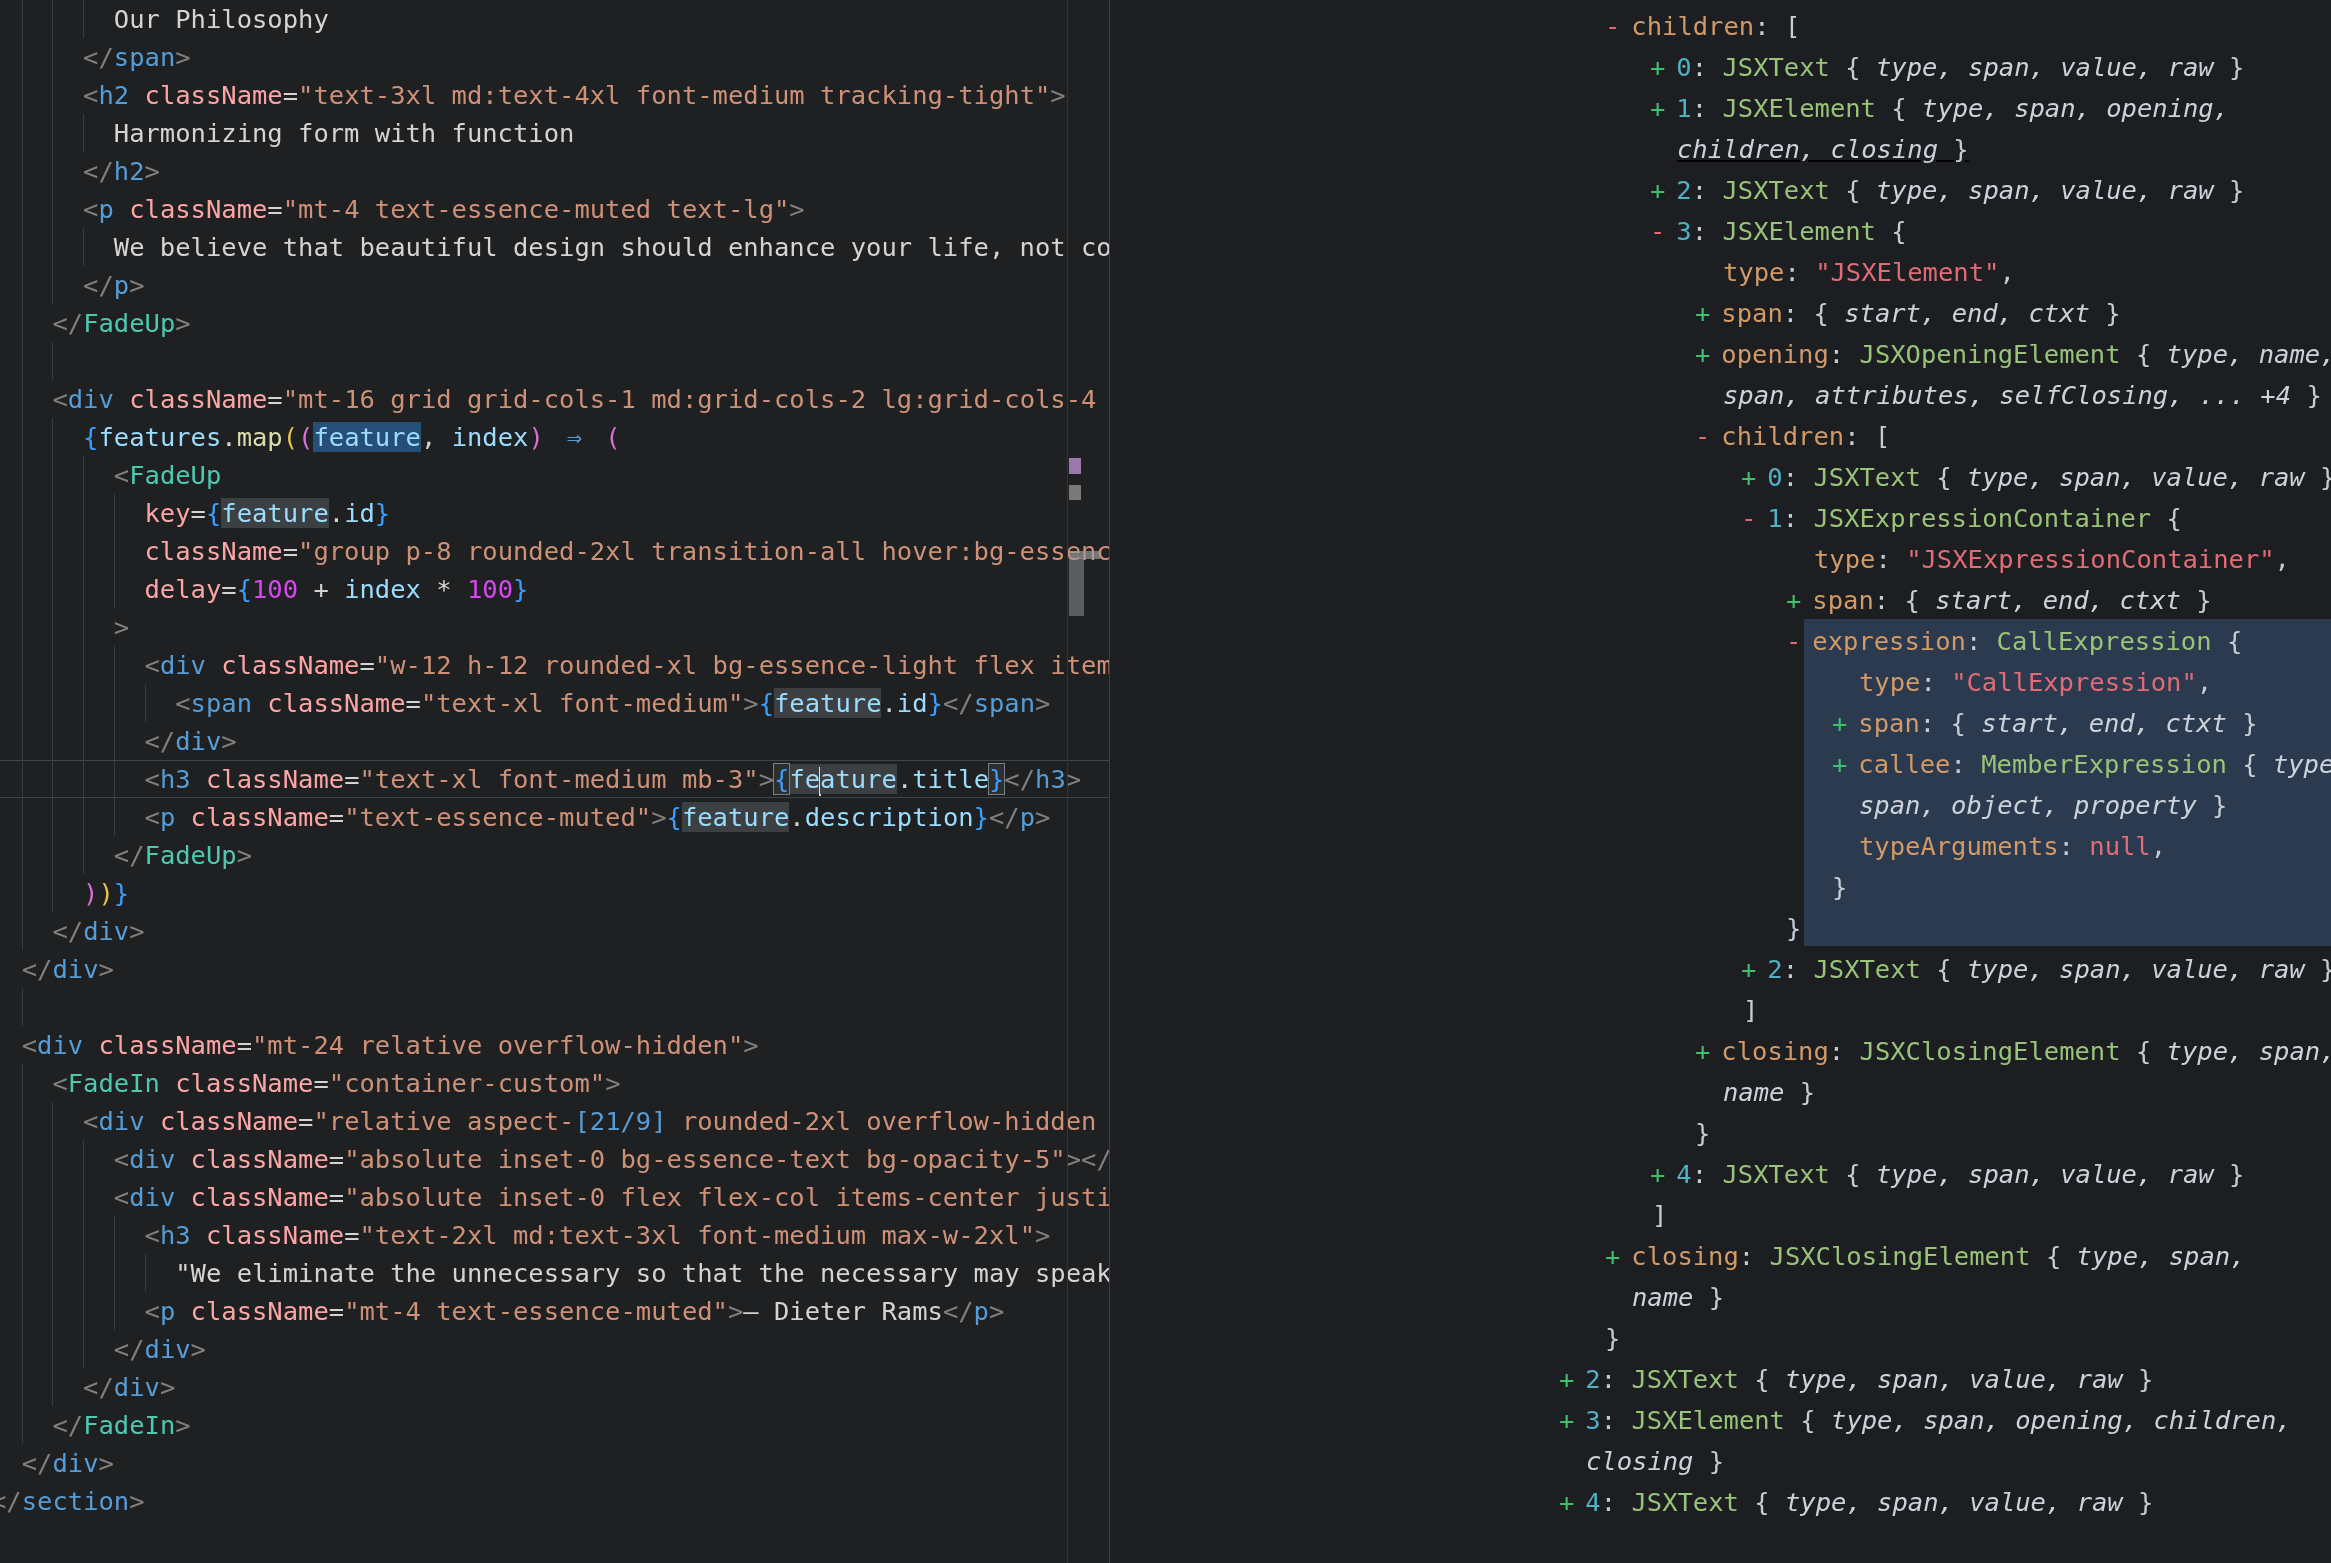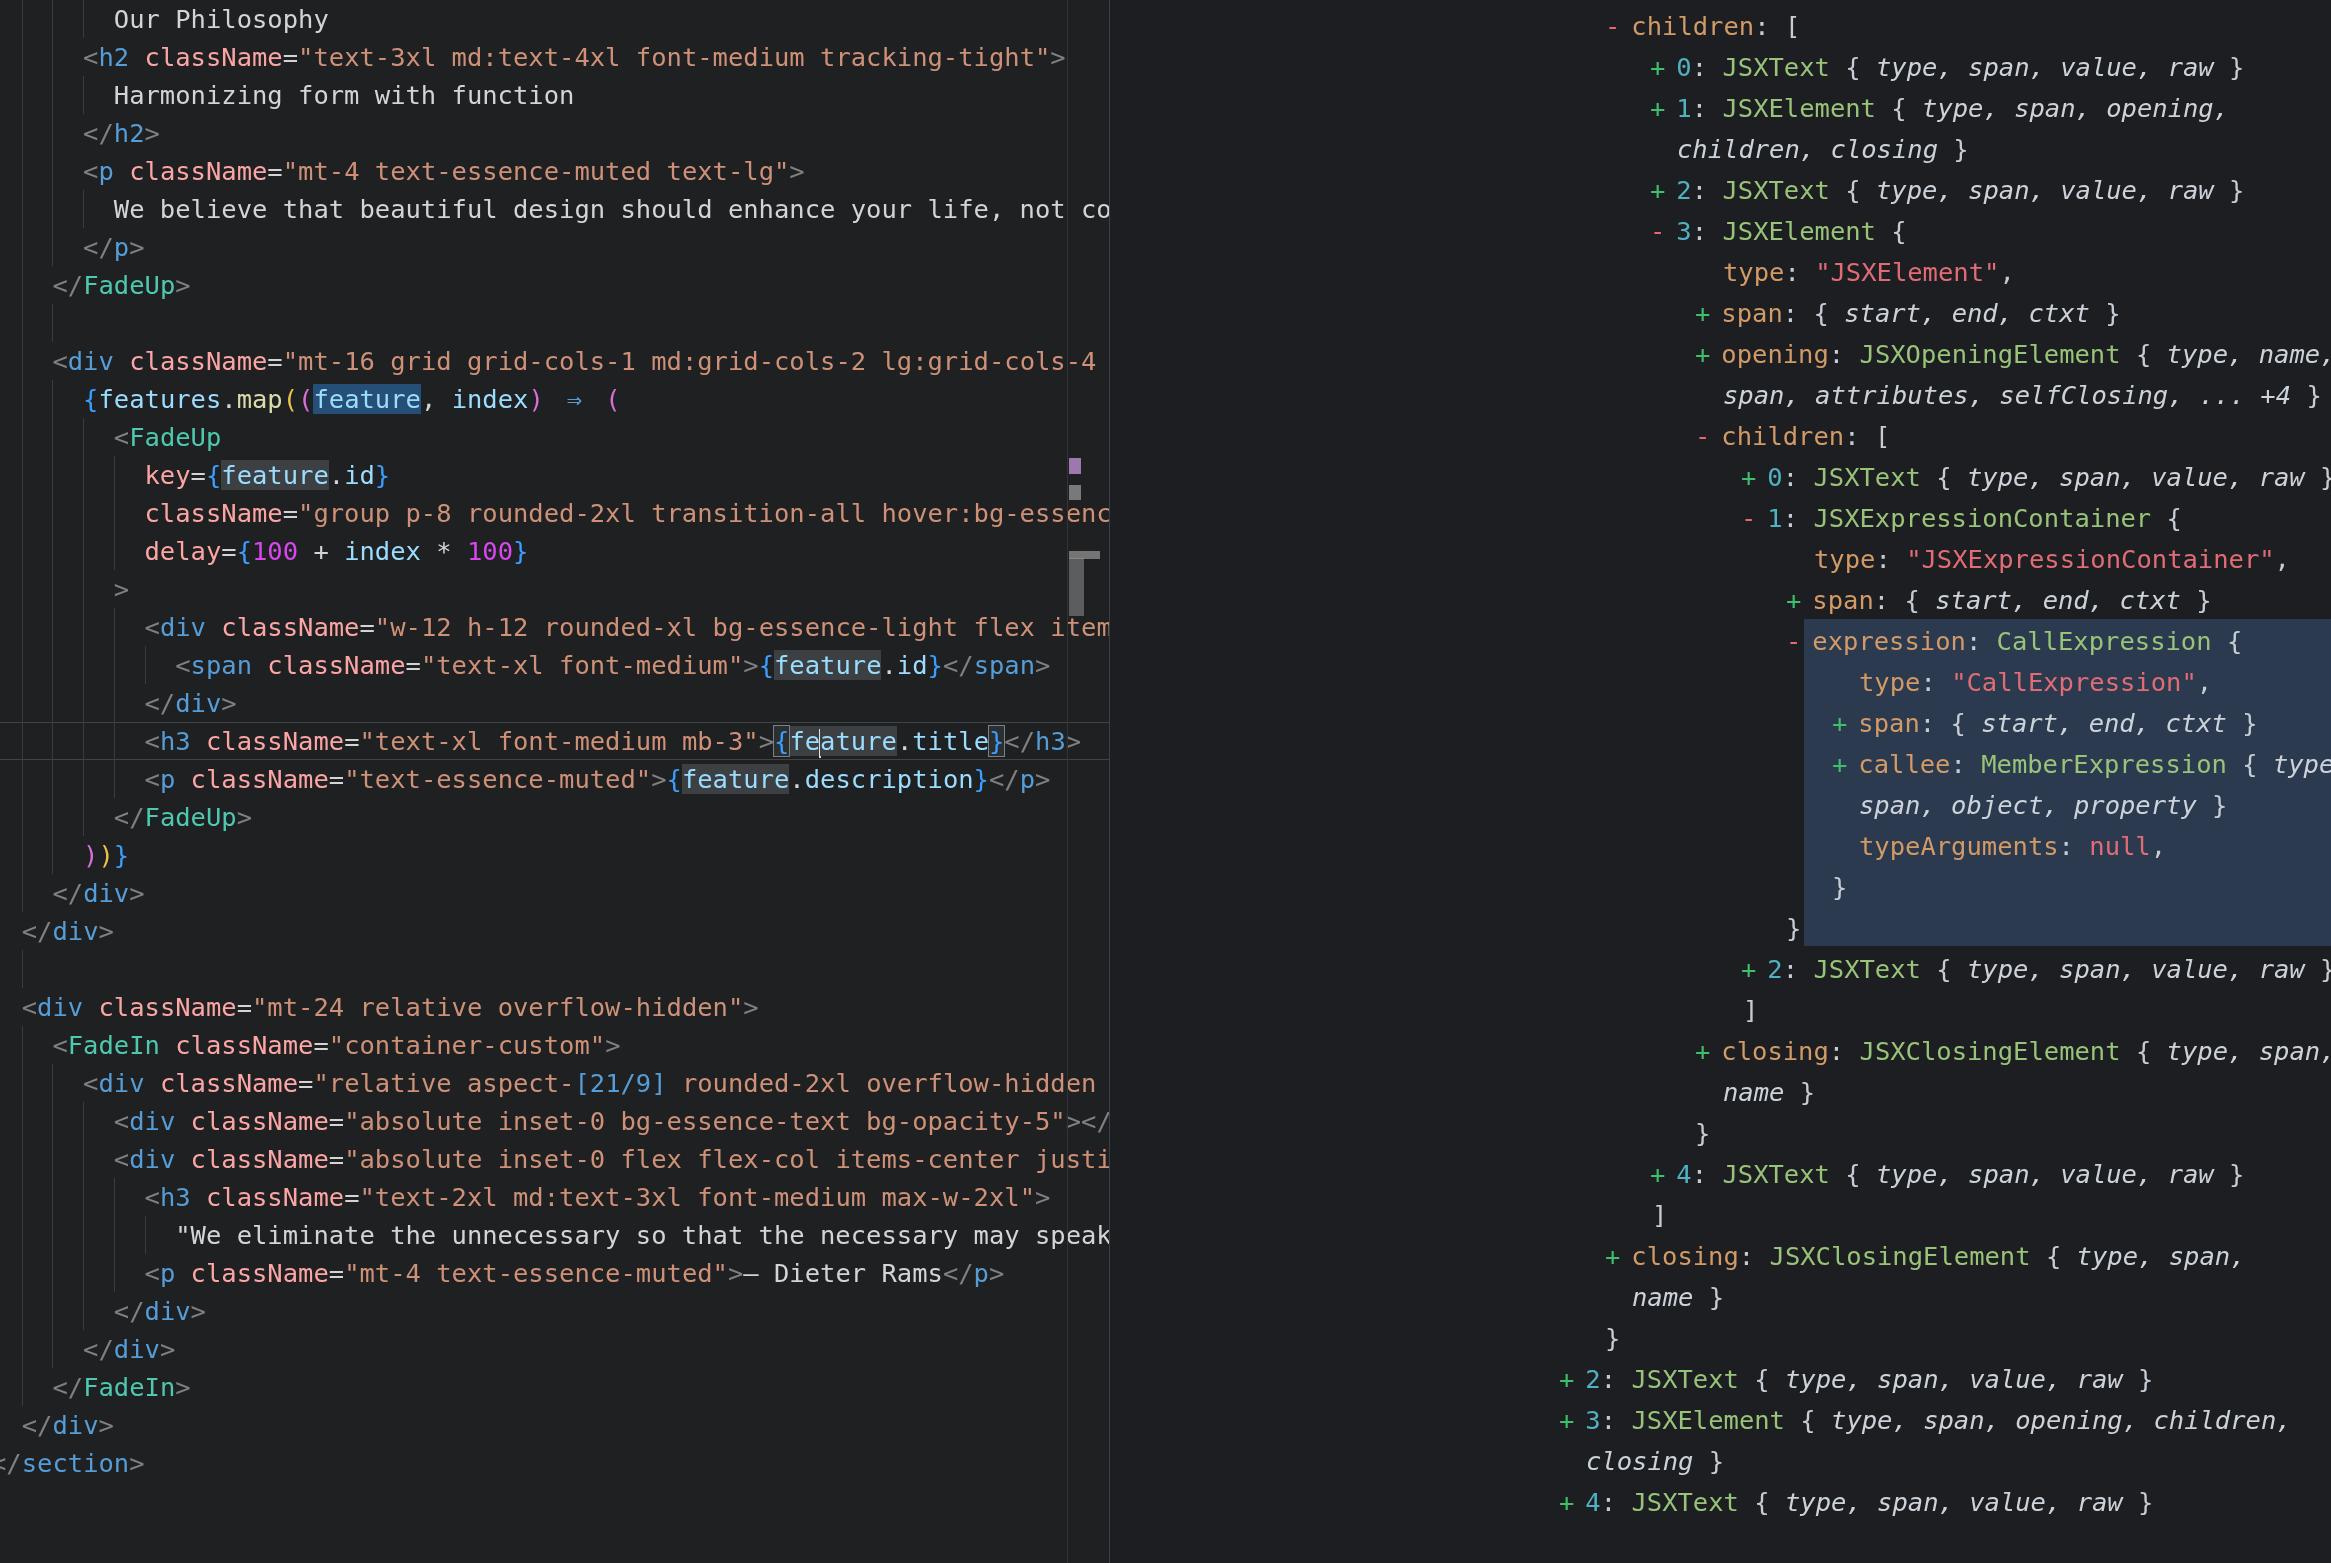--- a/index.html
+++ b/index.html
@@ -38,20 +38,21 @@
   .a-null{color:#e06c75}.a-pun{color:#c6ccd4}
   .a-it{color:#ccd2da;font-style:italic}
   .tg{margin-right:11px;display:inline-block;}
 </style>
 </head>
 <body>
 
 <div id="screen">
   <div id="editor">
       <div class="cl"><i style="left: calc(2ch - 9px);"></i><i style="left: calc(4ch - 9px);"></i><i style="left: calc(6ch - 9px);"></i><span class="toks" style="margin-left: calc(8ch - 9px);"><span class="c-txt">Our Philosophy</span></span></div>
+      <div class="cl"><i style="left: calc(2ch - 9px);"></i><i style="left: calc(4ch - 9px);"></i><span class="toks" style="margin-left: calc(6ch - 9px);"><span class="c-br">&lt;/</span><span class="c-tag">span</span><span class="c-br">&gt;</span></span></div>
       <div class="cl"><i style="left: calc(2ch - 9px);"></i><i style="left: calc(4ch - 9px);"></i><span class="toks" style="margin-left: calc(6ch - 9px);"><span class="c-br">&lt;</span><span class="c-tag">h2</span><span class="c-attr"> className</span><span class="c-op">=</span><span class="c-str">"text-3xl md:text-4xl font-medium tracking-tight"</span><span class="c-br">&gt;</span></span></div>
       <div class="cl"><i style="left: calc(2ch - 9px);"></i><i style="left: calc(4ch - 9px);"></i><i style="left: calc(6ch - 9px);"></i><span class="toks" style="margin-left: calc(8ch - 9px);"><span class="c-txt">Harmonizing form with function</span></span></div>
       <div class="cl"><i style="left: calc(2ch - 9px);"></i><i style="left: calc(4ch - 9px);"></i><span class="toks" style="margin-left: calc(6ch - 9px);"><span class="c-br">&lt;/</span><span class="c-tag">h2</span><span class="c-br">&gt;</span></span></div>
       <div class="cl"><i style="left: calc(2ch - 9px);"></i><i style="left: calc(4ch - 9px);"></i><span class="toks" style="margin-left: calc(6ch - 9px);"><span class="c-br">&lt;</span><span class="c-tag">p</span><span class="c-attr"> className</span><span class="c-op">=</span><span class="c-str">"mt-4 text-essence-muted text-lg"</span><span class="c-br">&gt;</span></span></div>
       <div class="cl"><i style="left: calc(2ch - 9px);"></i><i style="left: calc(4ch - 9px);"></i><i style="left: calc(6ch - 9px);"></i><span class="toks" style="margin-left: calc(8ch - 9px);"><span class="c-txt">We believe that beautiful design should enhance your life, not complicate it.</span></span></div>
       <div class="cl"><i style="left: calc(2ch - 9px);"></i><i style="left: calc(4ch - 9px);"></i><span class="toks" style="margin-left: calc(6ch - 9px);"><span class="c-br">&lt;/</span><span class="c-tag">p</span><span class="c-br">&gt;</span></span></div>
       <div class="cl"><i style="left: calc(2ch - 9px);"></i><span class="toks" style="margin-left: calc(4ch - 9px);"><span class="c-br">&lt;/</span><span class="c-comp">FadeUp</span><span class="c-br">&gt;</span></span></div>
       <div class="cl"><i style="left: calc(2ch - 9px);"></i><i style="left: calc(4ch - 9px);"></i><span class="toks" style="margin-left: calc(0ch - 9px);"></span></div>
       <div class="cl"><i style="left: calc(2ch - 9px);"></i><span class="toks" style="margin-left: calc(4ch - 9px);"><span class="c-br">&lt;</span><span class="c-tag">div</span><span class="c-attr"> className</span><span class="c-op">=</span><span class="c-str">"mt-16 grid grid-cols-1 md:grid-cols-2 lg:grid-cols-4 gap-8"</span></span></div>
       <div class="cl"><i style="left: calc(2ch - 9px);"></i><i style="left: calc(4ch - 9px);"></i><span class="toks" style="margin-left: calc(6ch - 9px);"><span class="c-bblue">{</span><span class="c-var">features</span><span class="c-op">.</span><span class="c-fn">map</span><span class="c-bgold">(</span><span class="c-bpink">(</span><span class="c-var sel">feature</span><span class="c-op">, </span><span class="c-var">index</span><span class="c-bpink">)</span><span class="c-op"> </span><span class="c-arrow">⇒</span><span class="c-op"> </span><span class="c-bpink">(</span></span></div>
@@ -90,21 +91,21 @@
       <div class="mark" style="left: 1069px; top: 485px; width: 11.8px; height: 14.5px; background: rgb(138, 138, 138); opacity: 0.85;"></div>
       <div class="mark" style="left: 1069px; top: 551px; width: 31px; height: 8.2px; background: rgb(154, 154, 154); opacity: 0.7;"></div>
       <div class="mark" style="left: 1069px; top: 558px; width: 14.5px; height: 58px; background: rgb(154, 154, 154); opacity: 0.5;"></div>
     </div>
   <div id="divider"></div>
   <div id="ast">
     <div id="hl-block" style="left: 694px; top: 619px; height: 327px;"></div>
   <div class="al" style="padding-left: 495px;"><span class="a-minus tg">-</span><span class="a-key">children</span><span class="a-pun">: [</span></div>
       <div class="al" style="padding-left: 540px;"><span class="a-plus tg">+</span><span class="a-idx">0</span><span class="a-pun">: </span><span class="a-type">JSXText</span><span class="a-pun"> { </span><span class="a-it">type, span, value, raw</span><span class="a-pun"> }</span></div>
       <div class="al" style="padding-left: 540px;"><span class="a-plus tg">+</span><span class="a-idx">1</span><span class="a-pun">: </span><span class="a-type">JSXElement</span><span class="a-pun"> { </span><span class="a-it">type, span, opening,</span></div>
-      <div class="al" style="padding-left: 567px;"><span class="a-it">children, closing</span><span class="a-pun"> }</span></div>
+      <div class="al" style="padding-left: 567px; text-decoration: underline;"><span class="a-it">children, closing</span><span class="a-pun"> }</span></div>
       <div class="al" style="padding-left: 540px;"><span class="a-plus tg">+</span><span class="a-idx">2</span><span class="a-pun">: </span><span class="a-type">JSXText</span><span class="a-pun"> { </span><span class="a-it">type, span, value, raw</span><span class="a-pun"> }</span></div>
       <div class="al" style="padding-left: 540px;"><span class="a-minus tg">-</span><span class="a-idx">3</span><span class="a-pun">: </span><span class="a-type">JSXElement</span><span class="a-pun"> {</span></div>
       <div class="al" style="padding-left: 613px;"><span class="a-key">type</span><span class="a-pun">: </span><span class="a-str">"JSXElement"</span><span class="a-pun">,</span></div>
       <div class="al" style="padding-left: 585px;"><span class="a-plus tg">+</span><span class="a-key">span</span><span class="a-pun">: { </span><span class="a-it">start, end, ctxt</span><span class="a-pun"> }</span></div>
       <div class="al" style="padding-left: 585px;"><span class="a-plus tg">+</span><span class="a-key">opening</span><span class="a-pun">: </span><span class="a-type">JSXOpeningElement</span><span class="a-pun"> { </span><span class="a-it">type, name,</span></div>
       <div class="al" style="padding-left: 613px;"><span class="a-it">span, attributes, selfClosing, ... +4</span><span class="a-pun"> }</span></div>
       <div class="al" style="padding-left: 585px;"><span class="a-minus tg">-</span><span class="a-key">children</span><span class="a-pun">: [</span></div>
       <div class="al" style="padding-left: 631px;"><span class="a-plus tg">+</span><span class="a-idx">0</span><span class="a-pun">: </span><span class="a-type">JSXText</span><span class="a-pun"> { </span><span class="a-it">type, span, value, raw</span><span class="a-pun"> }</span></div>
       <div class="al" style="padding-left: 631px;"><span class="a-minus tg">-</span><span class="a-idx">1</span><span class="a-pun">: </span><span class="a-type">JSXExpressionContainer</span><span class="a-pun"> {</span></div>
       <div class="al" style="padding-left: 704px;"><span class="a-key">type</span><span class="a-pun">: </span><span class="a-str">"JSXExpressionContainer"</span><span class="a-pun">,</span></div>

